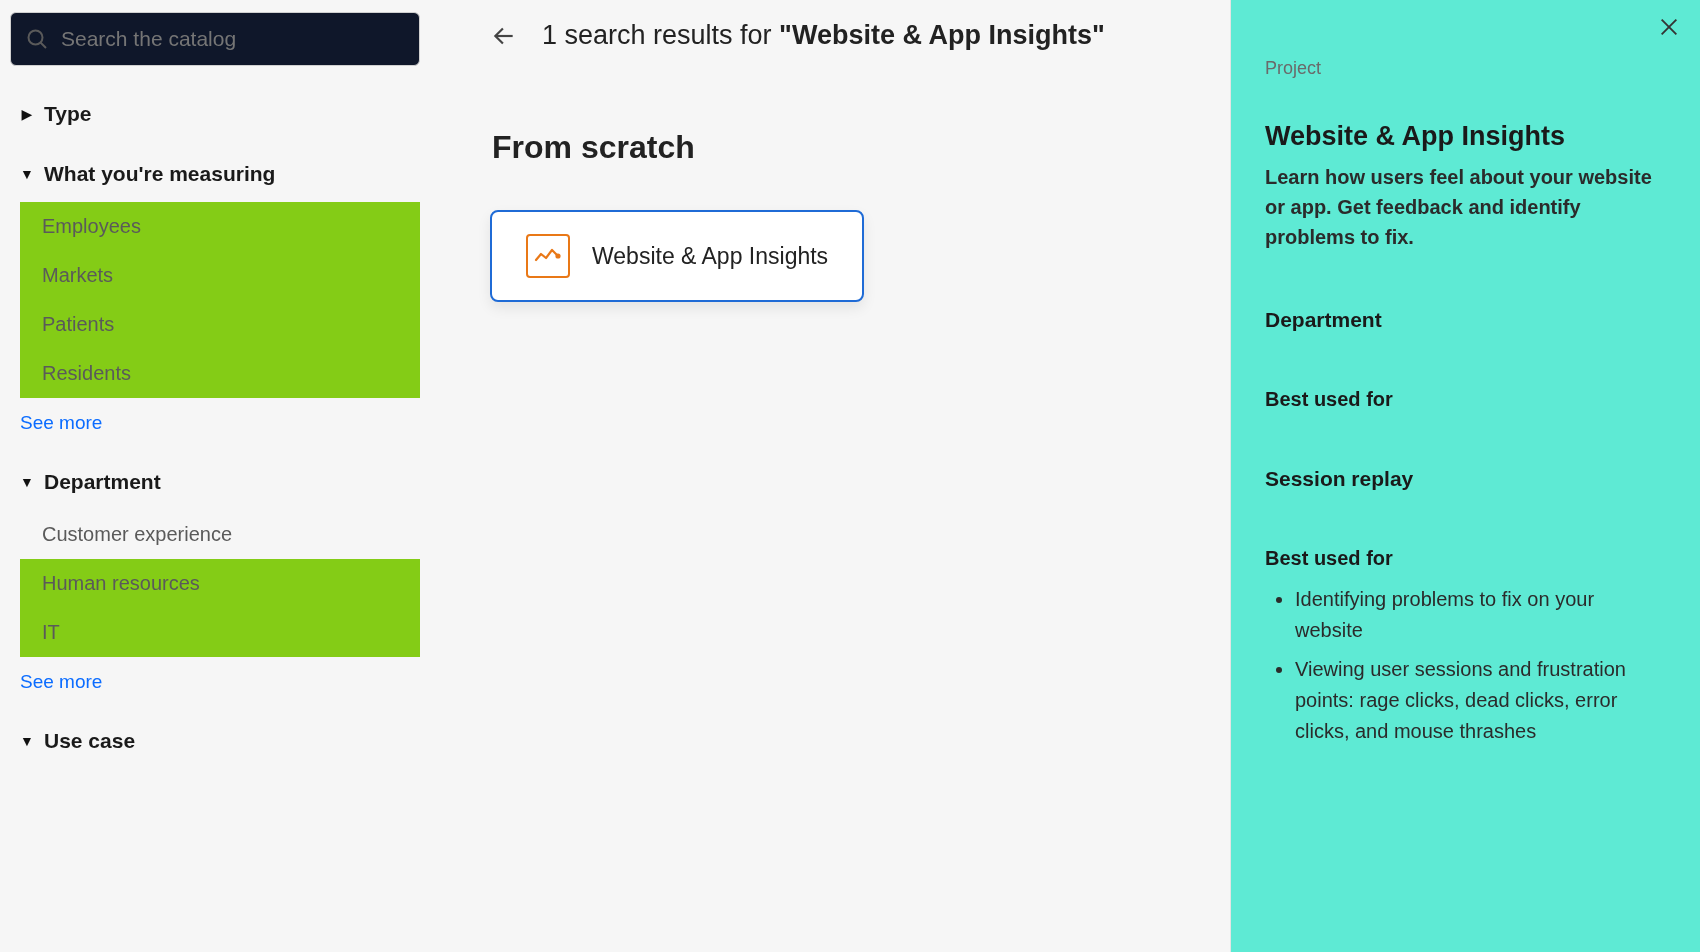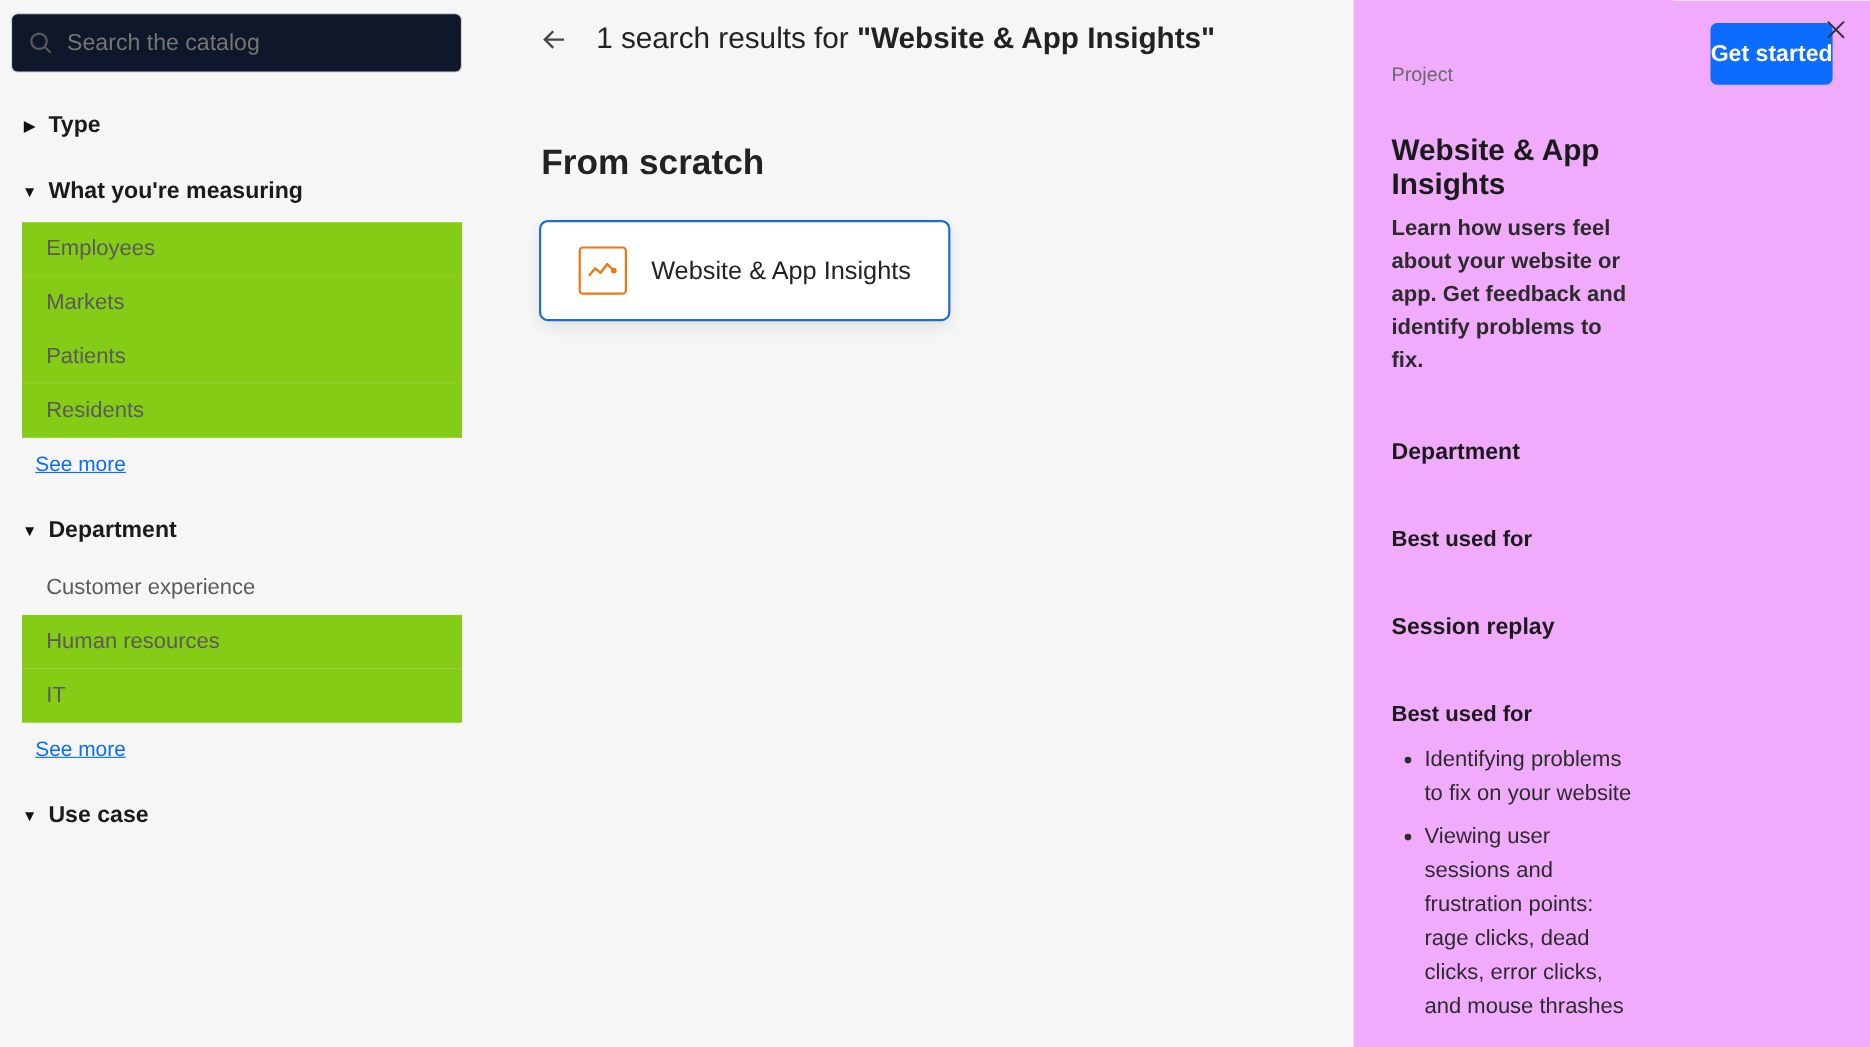--- a/index.html
+++ b/index.html
@@ -63,24 +63,23 @@
     .facet-item {
       font-size: 20px;
       color: #5a5a5a;
       padding: 13px 22px;
       cursor: pointer;
       margin: 0 0 0 10px;
     }
     .facet-item.shaded { background: #84cc16; }
     .facet-more {
       display: inline-block;
-      margin: 14px 0 0 22px;
+      margin: 14px 0 0 10px;
       font-size: 19px;
       color: #0b6cff;
-      text-decoration: underline;
       cursor: pointer;
     }
 
     
     .main {
       flex: 1;
       padding: 20px 40px 0 60px;
     }
     .main-header {
       display: flex;
@@ -100,21 +99,21 @@
       color: #222;
     }
     .results-line .prefix { font-weight: 400; }
     .results-line .query  { font-weight: 800; }
 
     .section-title {
       font-size: 32px;
       font-weight: 700;
       color: #222;
       margin-top: 78px;
-      margin-bottom: 34px;
+      margin-bottom: 44px;
       margin-left: 2px;
     }
 
     .card {
       display: inline-flex;
       align-items: center;
       gap: 22px;
       background: #ffffff;
       border: 2px solid #1f6bd6;
       border-radius: 8px;
@@ -133,21 +132,21 @@
     }
     .card-label {
       font-size: 23px;
       font-weight: 500;
       color: #222;
     }
 
     
     .panel {
       width: 470px;
-      background: #f0abfc;
+      background: #5eead4;
       border-left: 1px solid #e4e4e4;
       flex-shrink: 0;
       display: flex;
       flex-direction: row;
       position: relative;
     }
     .panel-close {
       position: absolute;
       top: 16px;
       right: 20px;
@@ -313,16 +312,13 @@
 
     <div class="panel-sub">Session replay</div>
     <div class="panel-sub2">Best used for</div>
     <ul class="panel-list">
       <li>Identifying problems to fix on your website</li>
       <li>Viewing user sessions and frustration points: rage clicks, dead clicks, error clicks, and mouse thrashes</li>
     </ul>
 
   </div>
 
-  <div class="panel-footer">
-    <button class="primary-btn">Get started</button>
-  </div>
 </div>
 
 </body></html>

